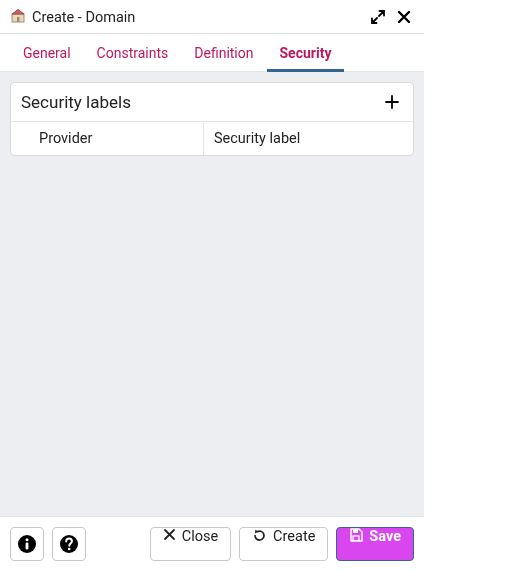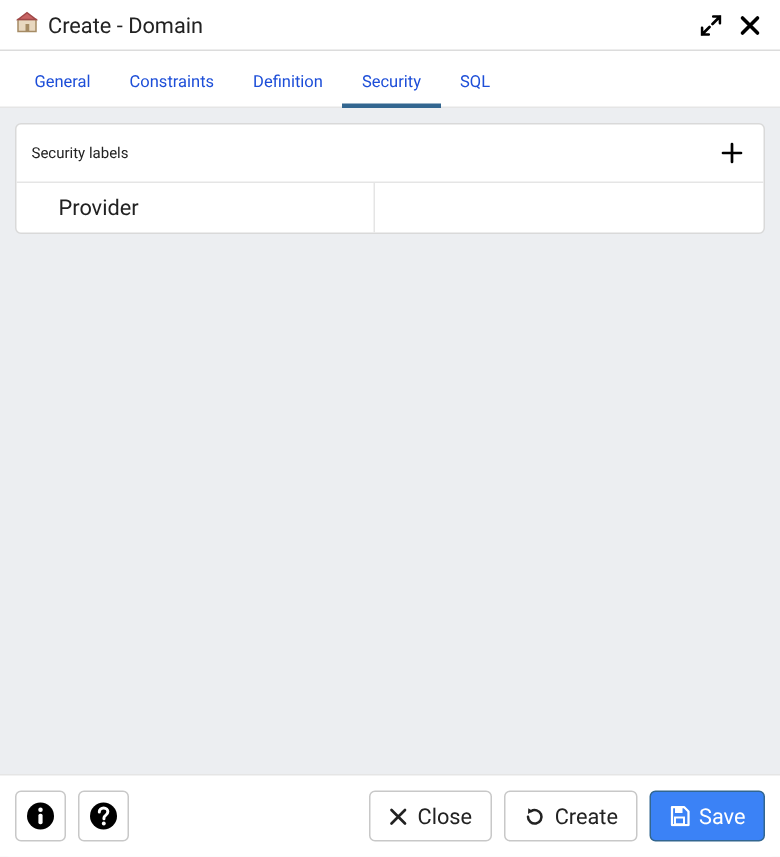--- a/index.html
+++ b/index.html
@@ -4,21 +4,21 @@
 <style>
   * { box-sizing: border-box; }
   html, body { margin:0; padding:0; }
   body {
     font-family: -apple-system, BlinkMacSystemFont, "Segoe UI", Roboto, "Helvetica Neue", Arial, sans-serif;
     font-size: 14px;
     color: #222;
     background: #fff;
   }
   .dialog {
-    width: 520px;
+    width: 424px;
     height: 571px;
     border-radius: 6px;
     background: #fff;
     display: flex;
     flex-direction: column;
     position: relative;
   }
   .titlebar {
     display: flex;
     align-items: center;
@@ -49,50 +49,50 @@
   .tabs {
     display: flex;
     align-items: flex-end;
     padding: 0 10px;
     gap: 0;
     height: 38px;
     border-bottom: 1px solid #e5e5e5;
   }
   .tab {
     padding: 10px 13px 9px 13px;
-    font-size: 11px;
-    color: #1d4ed8;
+    font-size: 14px;
+    color: #be185d;
     cursor: pointer;
     border-bottom: 3px solid transparent;
     line-height: 1;
     position: relative;
     top: 1px;
   }
   .tab.active {
     border-bottom-color: #326690;
-    font-weight: 400;
+    font-weight: 700;
   }
   .body {
     flex: 1;
     background: #eceef1;
     padding: 10px;
     overflow: auto;
   }
   .panel {
     background: #fff;
     border: 1px solid #d9d9d9;
     border-radius: 4px;
   }
   .panel-header {
     display: flex;
     align-items: center;
     justify-content: space-between;
     padding: 8px 10px;
     border-bottom: 1px solid #e5e5e5;
-    font-size: 10px;
+    font-size: 17px;
   }
   .add-btn {
     width: 22px;
     height: 22px;
     display: flex;
     align-items: center;
     justify-content: center;
     cursor: pointer;
     color: #000;
   }
@@ -131,30 +131,30 @@
     cursor: pointer;
     color: #000;
   }
   .btn {
     height: 34px;
     border: 1px solid #c8c8c8;
     border-radius: 4px;
     background: #fff;
     padding: 0 12px;
     display: flex;
-    align-items: center;
     gap: 6px;
     font-size: 14.5px;
     cursor: pointer;
     color: #222;
   }
   .btn.primary {
-    background: #3b82f6;
+    background: #d946ef;
     border-color: #326690;
     color: #fff;
+    font-weight: bold;
   }
   .btn svg { display: block; }
 </style>
 </head>
 <body>
 
 <div class="dialog">
 
   <div class="titlebar">
     <span>
@@ -179,35 +179,35 @@
     </span>
   </div>
 
   <hr class="divider">
 
   <div class="tabs">
     <div class="tab">General</div>
     <div class="tab">Constraints</div>
     <div class="tab">Definition</div>
     <div class="tab active">Security</div>
-    <div class="tab">SQL</div>
   </div>
 
   <div class="body">
     <div class="panel">
       <div class="panel-header">
         <span>Security labels</span>
         <span class="add-btn">
           <svg width="16" height="16" viewBox="0 0 16 16">
             <path d="M8 2 V14 M2 8 H14" stroke="#000" stroke-width="1.8" stroke-linecap="round"></path>
           </svg>
         </span>
       </div>
       <div class="panel-columns">
         <div class="panel-col first">Provider</div>
+        <div class="panel-col">Security label</div>
       </div>
     </div>
   </div>
 
   <div class="footer">
     <div class="iconbtn">
       <svg width="20" height="20" viewBox="0 0 20 20">
         <circle cx="10" cy="10" r="9" fill="#000"></circle>
         <circle cx="10" cy="5.8" r="1.5" fill="#fff"></circle>
         <rect x="8.6" y="8.5" width="2.8" height="7" rx="1.2" fill="#fff"></rect>

